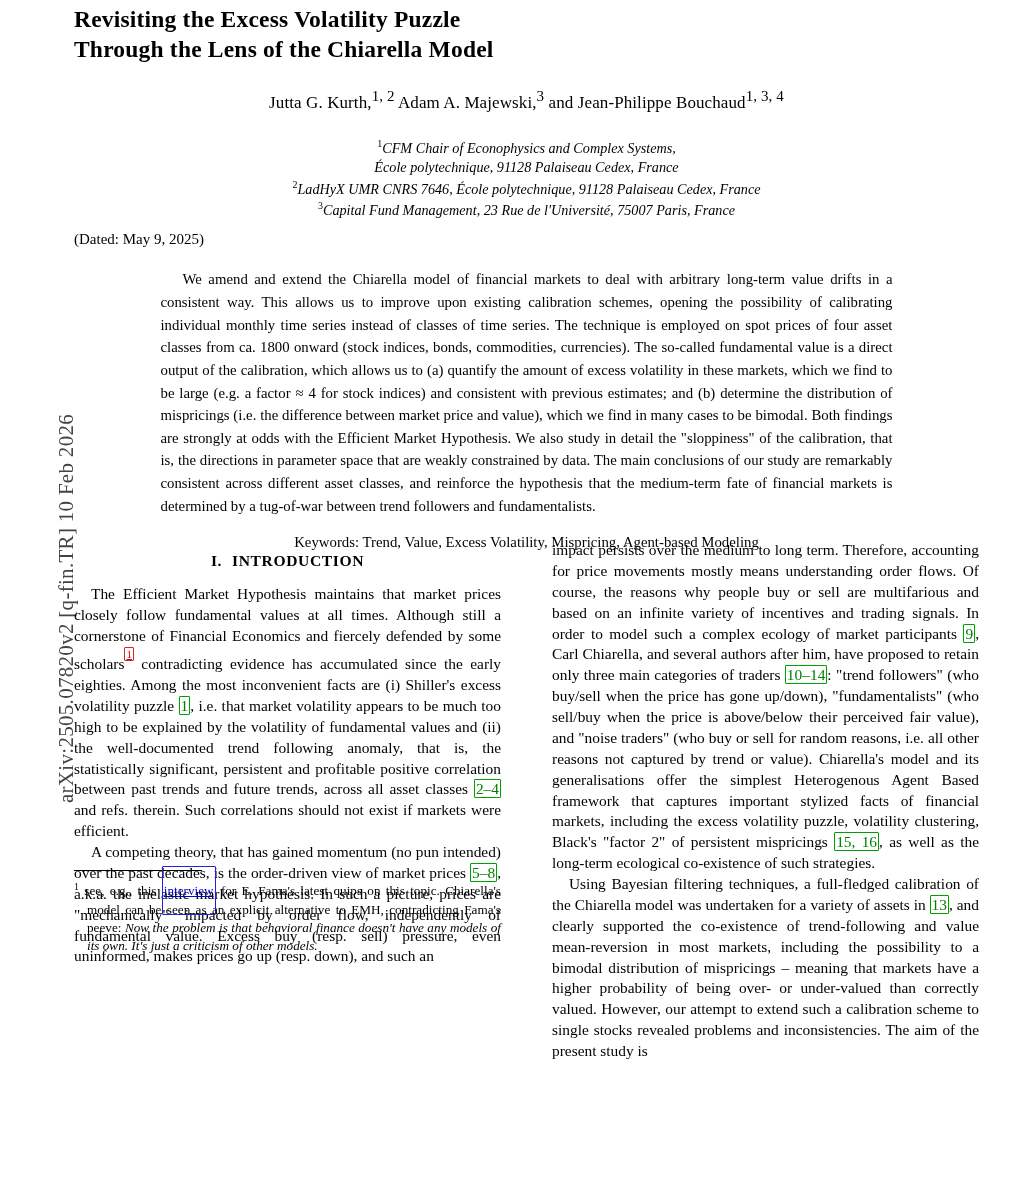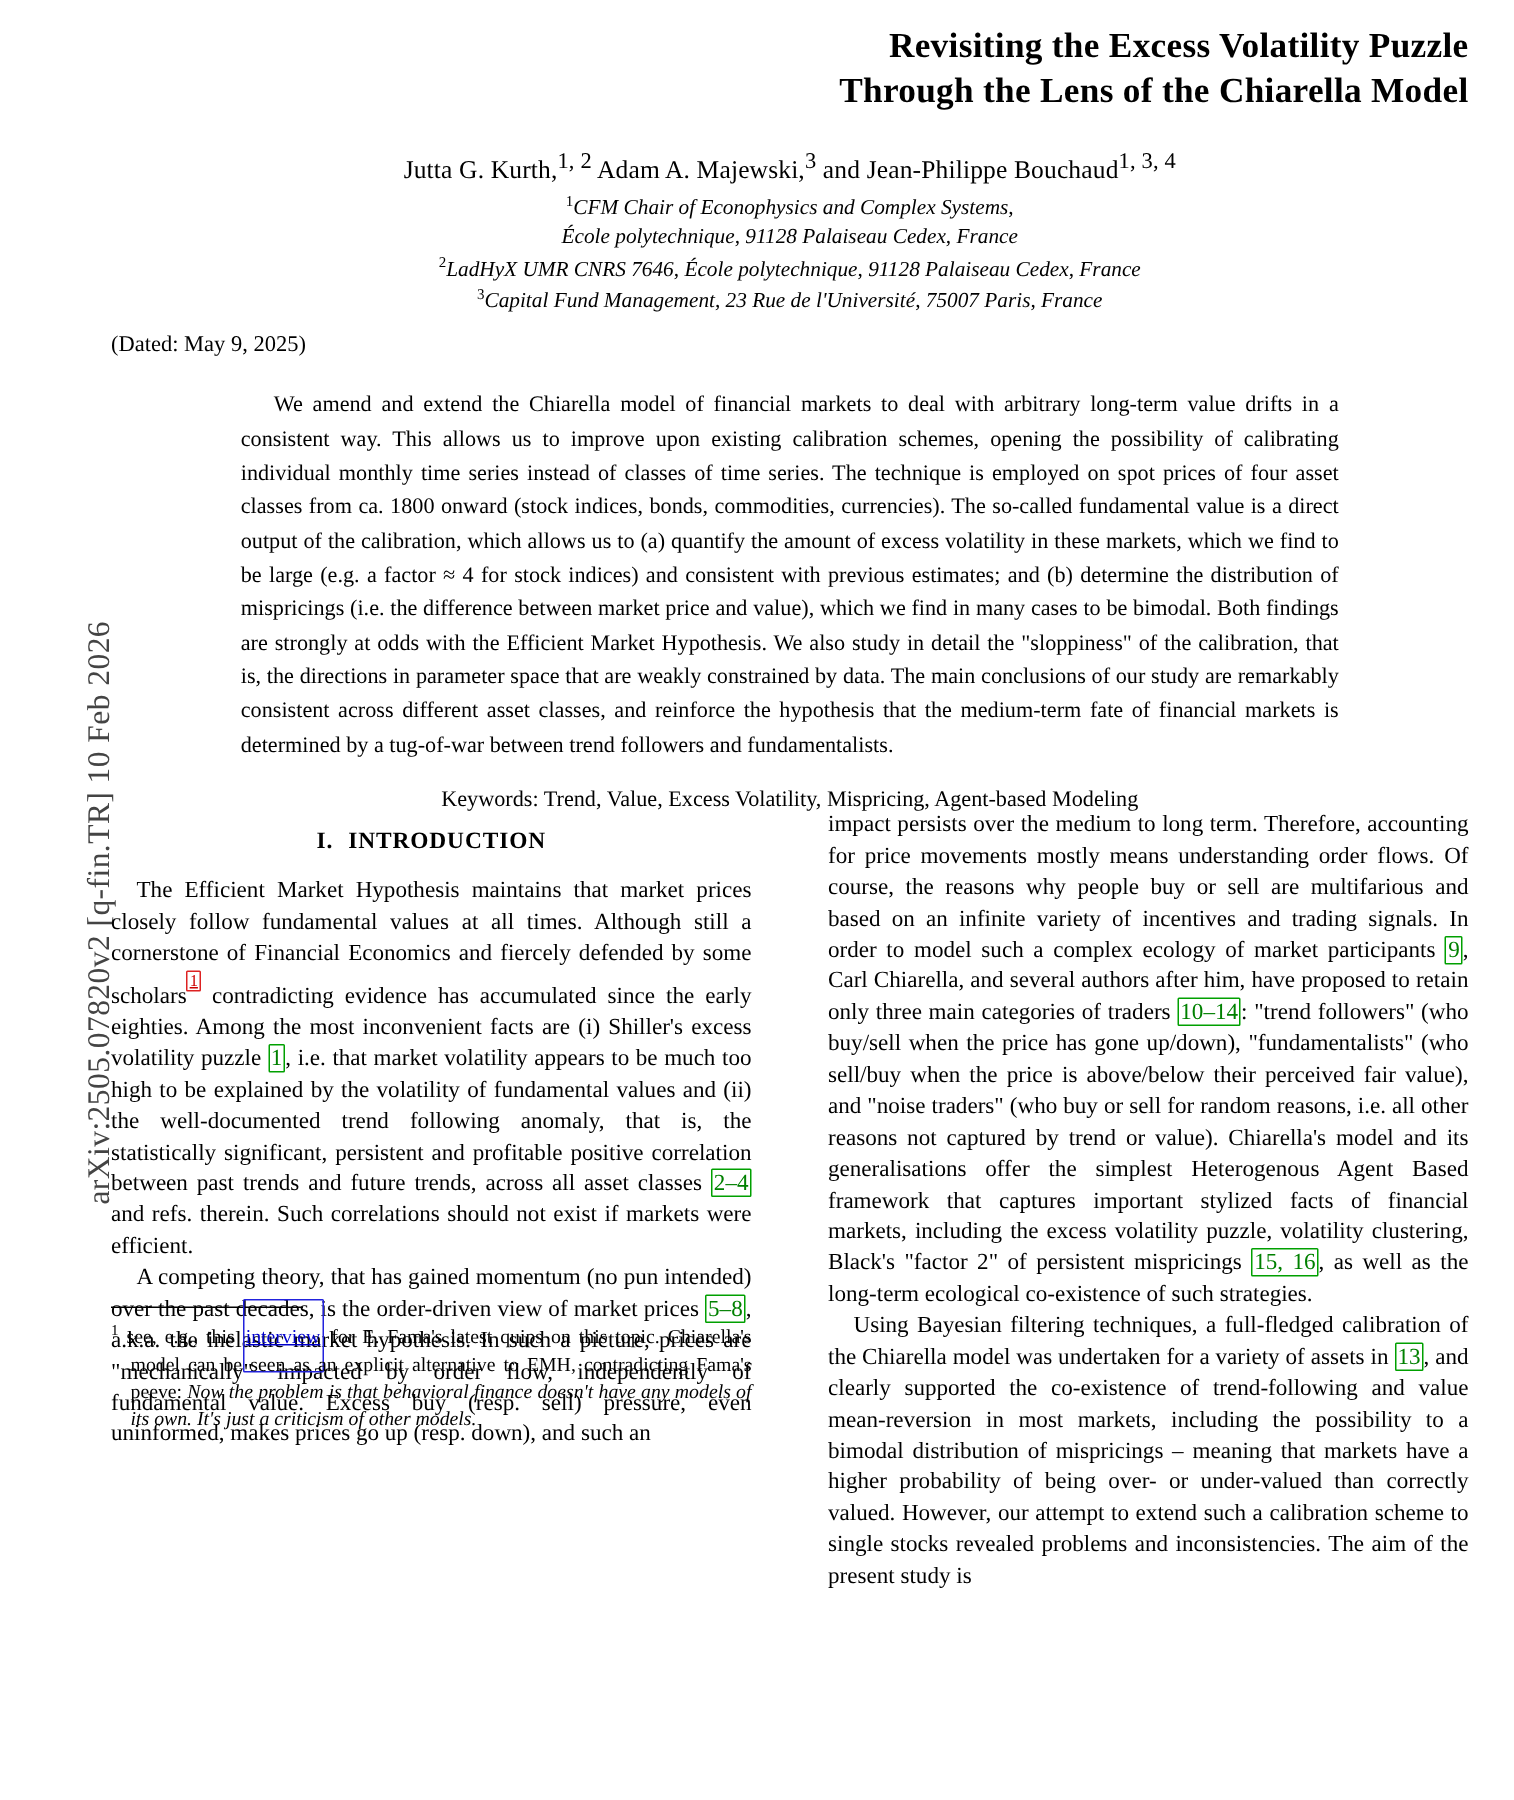--- a/index.html
+++ b/index.html
@@ -33,42 +33,42 @@
 
   .page {
     position: absolute;
     left: 74px;
     top: 0;
     width: 905px;
     height: 1200px;
   }
 
   .title {
-    text-align: right;
+    text-align: left;
     font-size: 23.5px;
     font-weight: bold;
     line-height: 1.28;
-    margin-top: 16px;
+    margin-top: 4px;
     letter-spacing: 0.2px;
   }
 
   .authors {
     text-align: center;
     font-size: 17px;
     margin-top: 24px;
     letter-spacing: 0.1px;
   }
   .authors sup { font-size: 15px; }
 
   .affiliations {
     text-align: center;
     font-size: 14.2px;
     font-style: italic;
     line-height: 1.38;
-    margin-top: 4px;
+    margin-top: 24px;
   }
   .affiliations sup { font-size: 10px; font-style: normal; }
   .aff-line { white-space: nowrap; }
 
   .dated {
     text-align: left;
     font-size: 15px;
     margin-top: 11px;
   }
 

